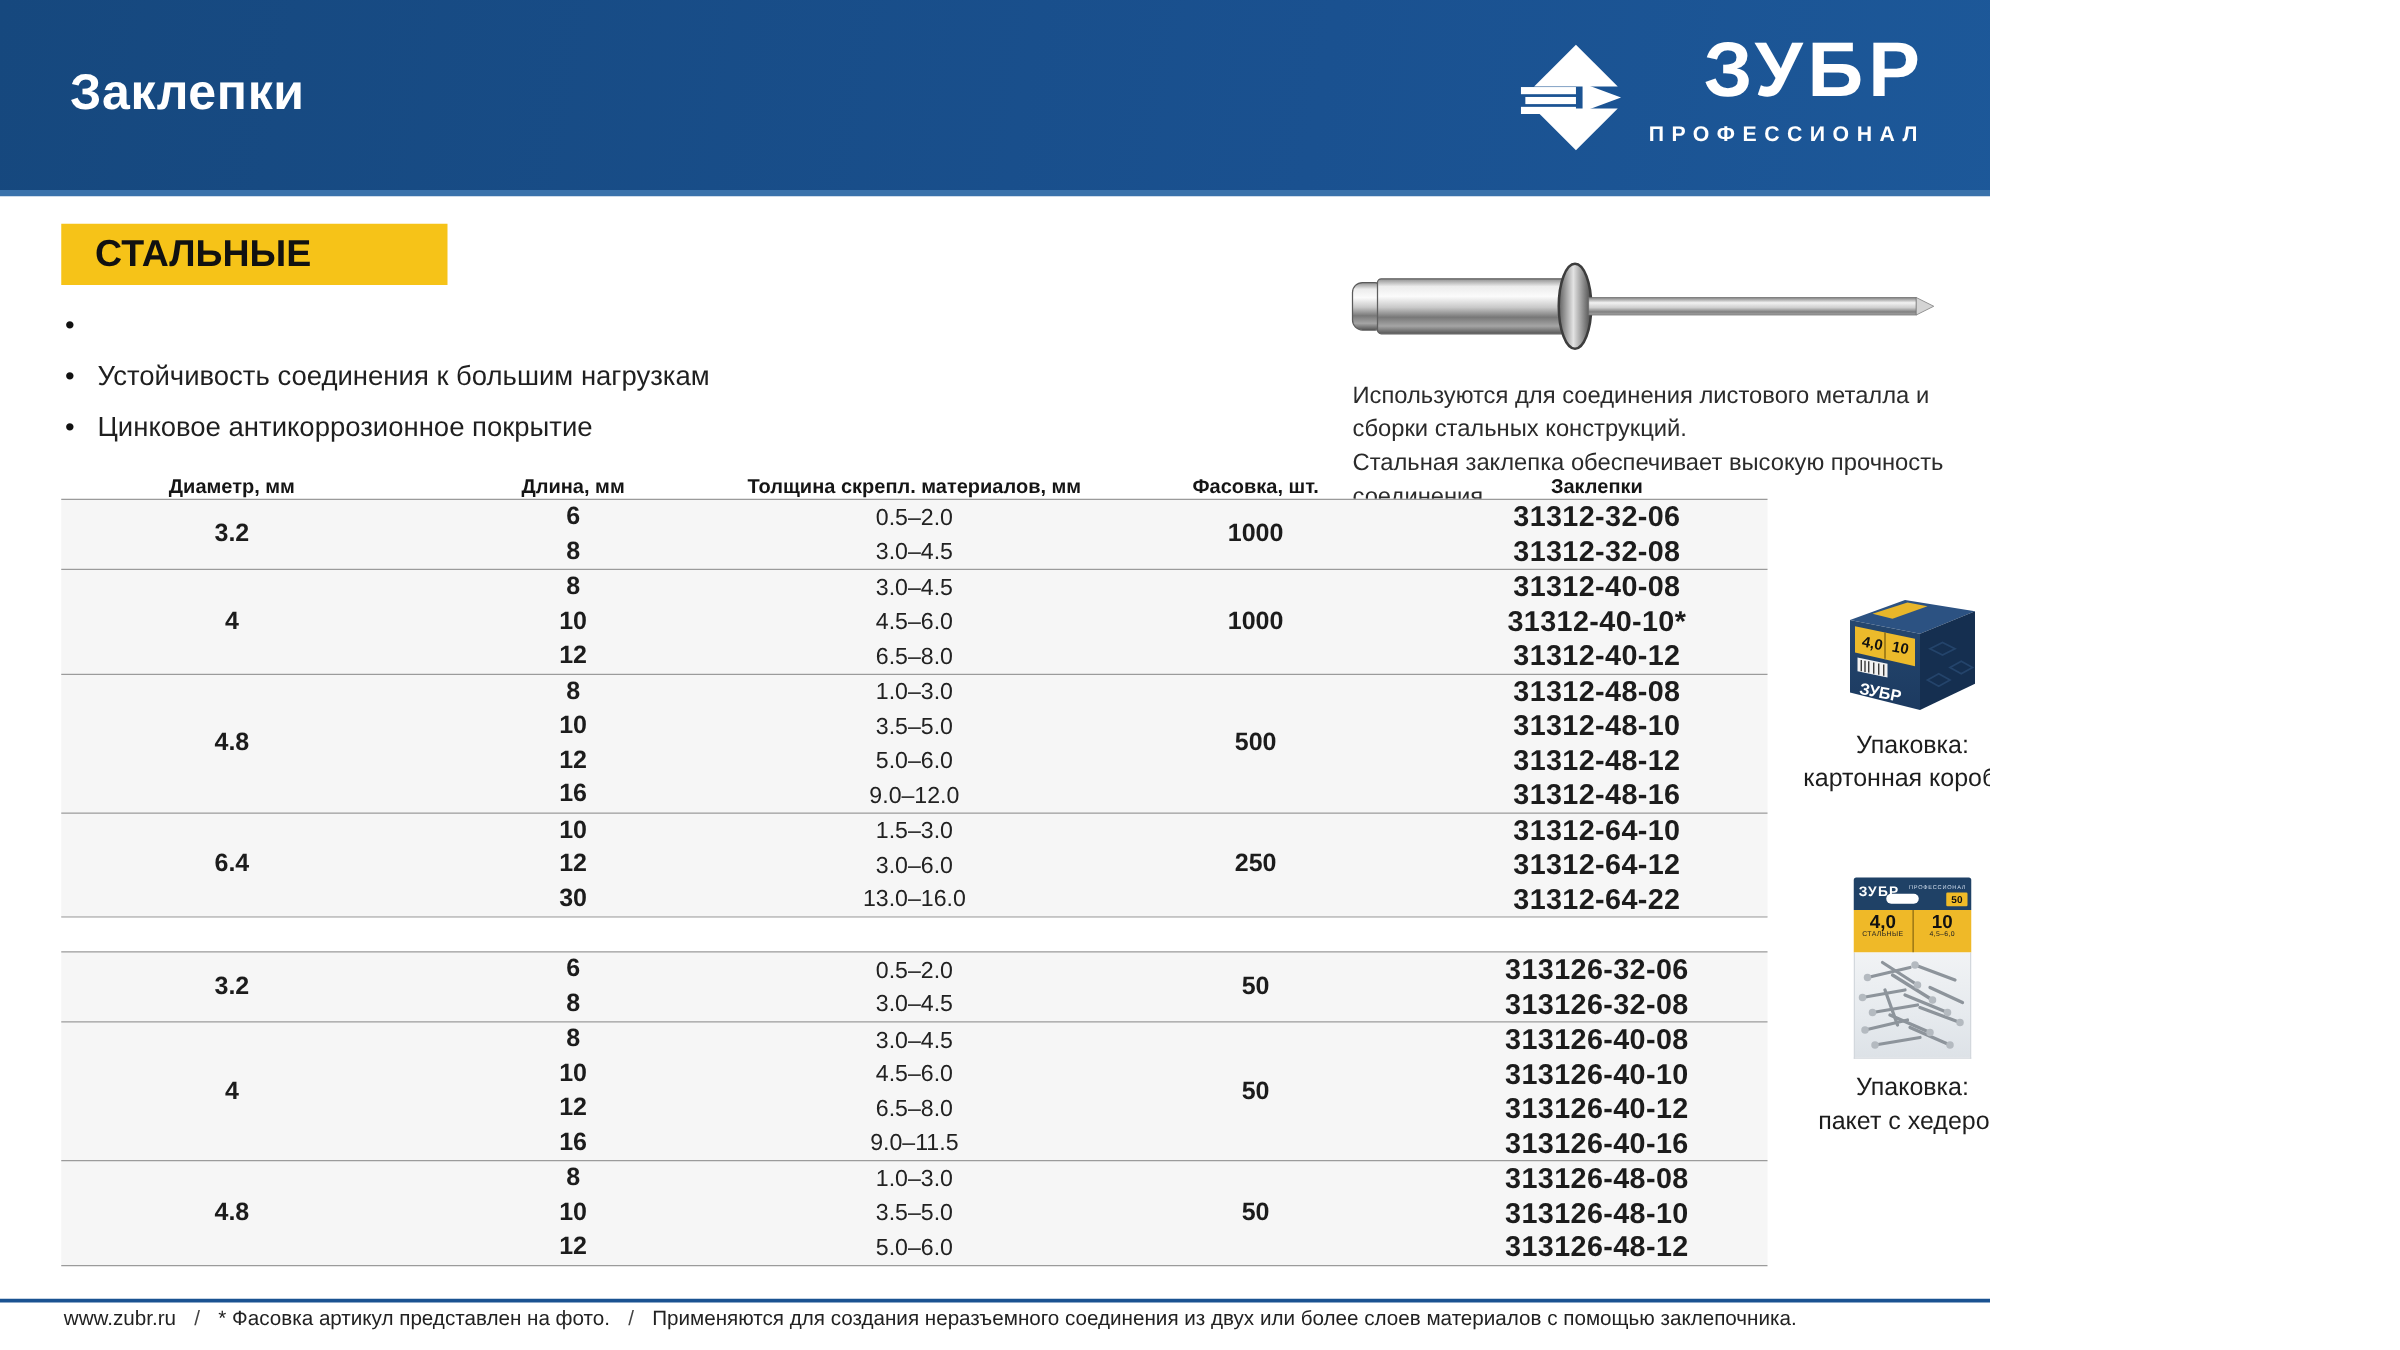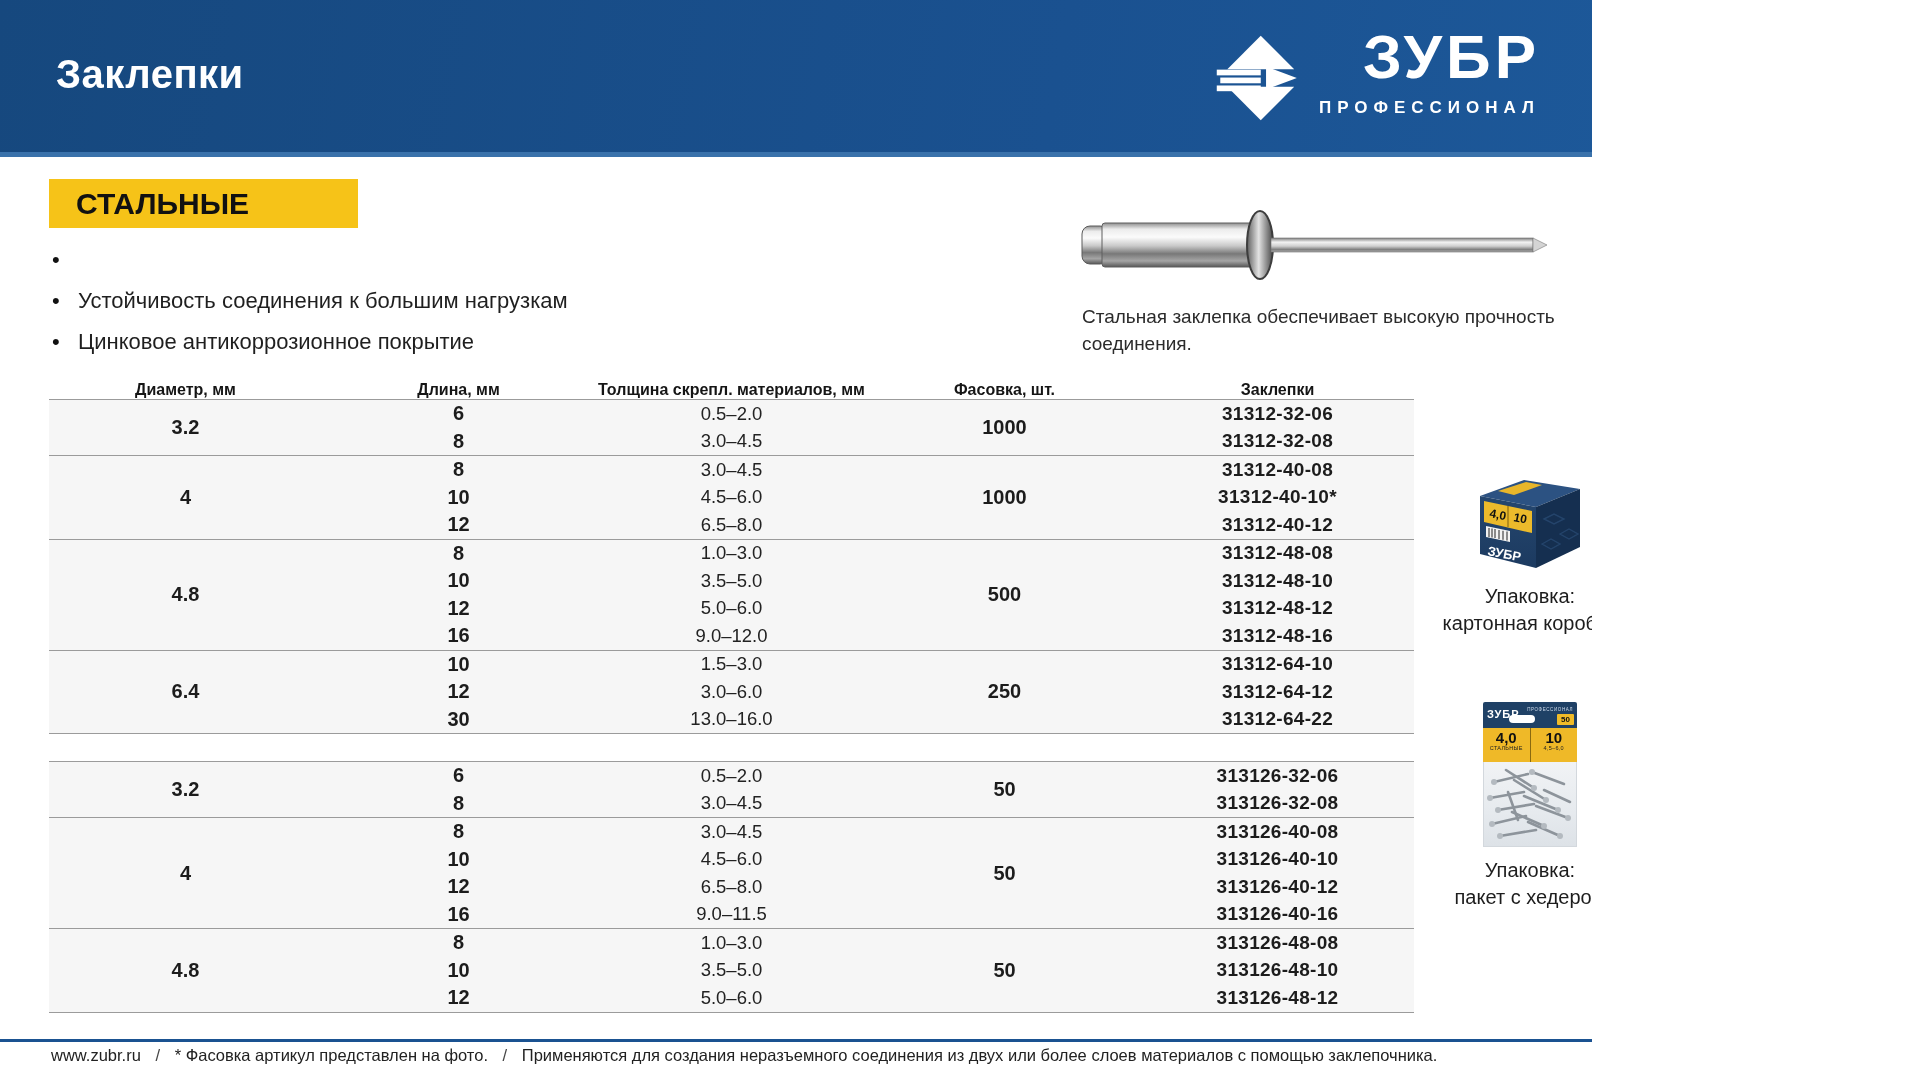--- a/index.html
+++ b/index.html
@@ -31,21 +31,21 @@
   .spec{position:absolute;left:49px;top:378px;width:1365px;}
   .spec-head{display:grid;grid-template-columns:repeat(5,273px);height:21px;}
   .spec-head .hcell{font-size:16px;font-weight:bold;color:#151515;text-align:center;align-self:end;}
   .section{border-bottom:1px solid #9b9b9b;}
   .section + .section{margin-top:27px;}
   .group{display:grid;grid-template-columns:repeat(5,273px);grid-auto-rows:27.5px;
          background:#f6f6f6;border-top:1px solid #9b9b9b;}
   .cell{display:flex;align-items:center;justify-content:center;font-size:19px;color:#1c1c1c;}
   .c-dia,.c-len,.c-pack{font-weight:bold;font-size:20px;}
   .c-thk{font-size:18.5px;color:#222;}
-  .c-art{font-weight:600;font-size:19px;letter-spacing:.3px;}
+  .c-art{font-weight:600;font-size:23px;letter-spacing:.3px;}
 
   
   .pack-card{position:absolute;left:1440px;width:180px;text-align:center;}
   .pack-caption{font-size:20px;line-height:27px;color:#1d1d1d;}
   .box3d{position:relative;width:112px;height:97px;margin:0 auto 12px;}
   .bag{position:relative;width:94px;margin:0 auto 10px;text-align:left;}
   .bag-header{position:relative;height:26px;background:#1f4166;border-radius:2px 2px 0 0;padding:2px 4px 0;box-sizing:border-box;}
   .bag-brand{font-size:11px;font-weight:bold;color:#fff;letter-spacing:1px;display:inline-block;}
   .bag-tagline{font-size:4.5px;color:#cfdcec;letter-spacing:.6px;display:inline-block;float:right;margin-top:3px;}
   .bag-hole{position:absolute;left:26px;top:13px;width:26px;height:8px;background:#fff;border-radius:4px;}
@@ -128,20 +128,21 @@
         </linearGradient>
       </defs>
       <rect x="4" y="28" width="26" height="38" rx="8" fill="url(#gbody)" stroke="#5a5a5a" stroke-width="1"></rect>
       <rect x="24" y="25" width="152" height="44" rx="3" fill="url(#gbody)" stroke="#5f5f5f" stroke-width="1"></rect>
       <ellipse cx="182" cy="47" rx="13" ry="34" fill="url(#gflange)" stroke="#3d3d3d" stroke-width="2"></ellipse>
       <rect x="193" y="40" width="262" height="14" fill="url(#grod)" stroke="#6e6e6e" stroke-width=".6"></rect>
       <polygon points="455,40 469,47 455,54" fill="#d4d4d4" stroke="#777" stroke-width=".6"></polygon>
     </svg>
   </div>
   <div class="desc">
+    <div>Используются для соединения листового металла и сборки стальных конструкций.</div>
     <div>Стальная заклепка обеспечивает высокую прочность соединения.</div>
   </div>
 
   <div class="spec">
     <div class="spec-head">
       <div class="hcell">Диаметр, мм</div>
       <div class="hcell">Длина, мм</div>
       <div class="hcell">Толщина скрепл. материалов, мм</div>
       <div class="hcell">Фасовка, шт.</div>
       <div class="hcell">Заклепки</div>

